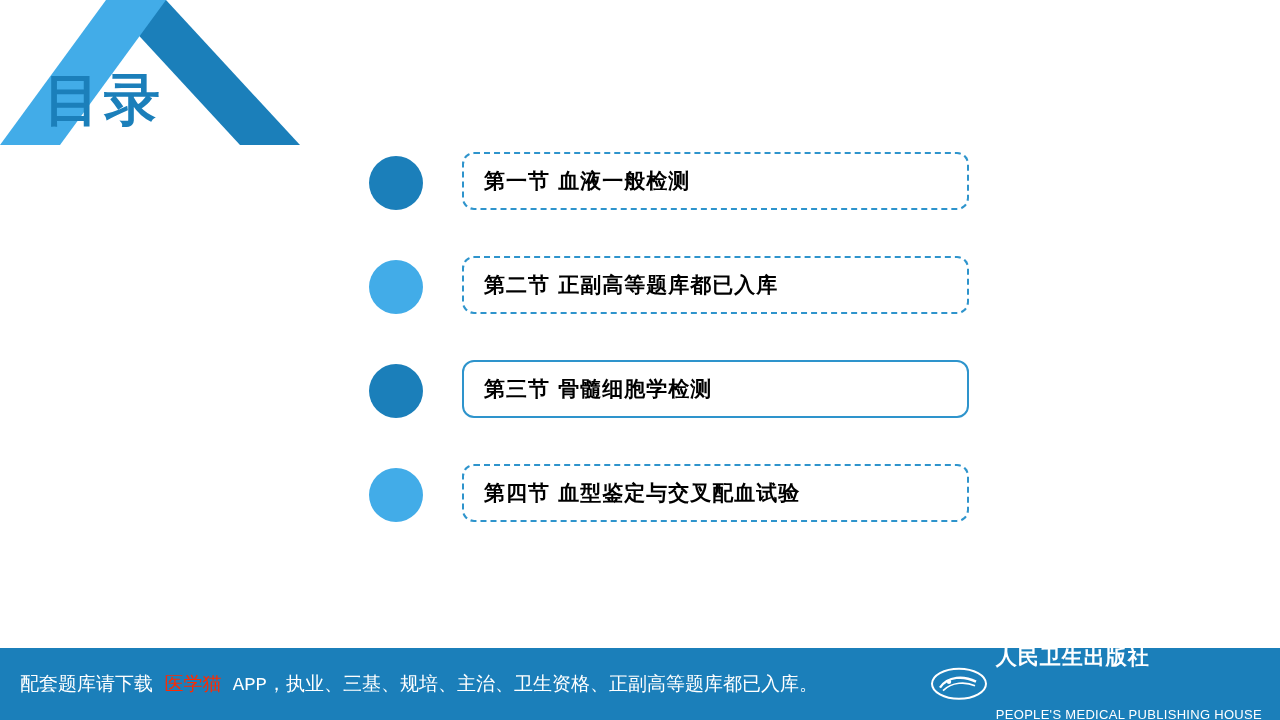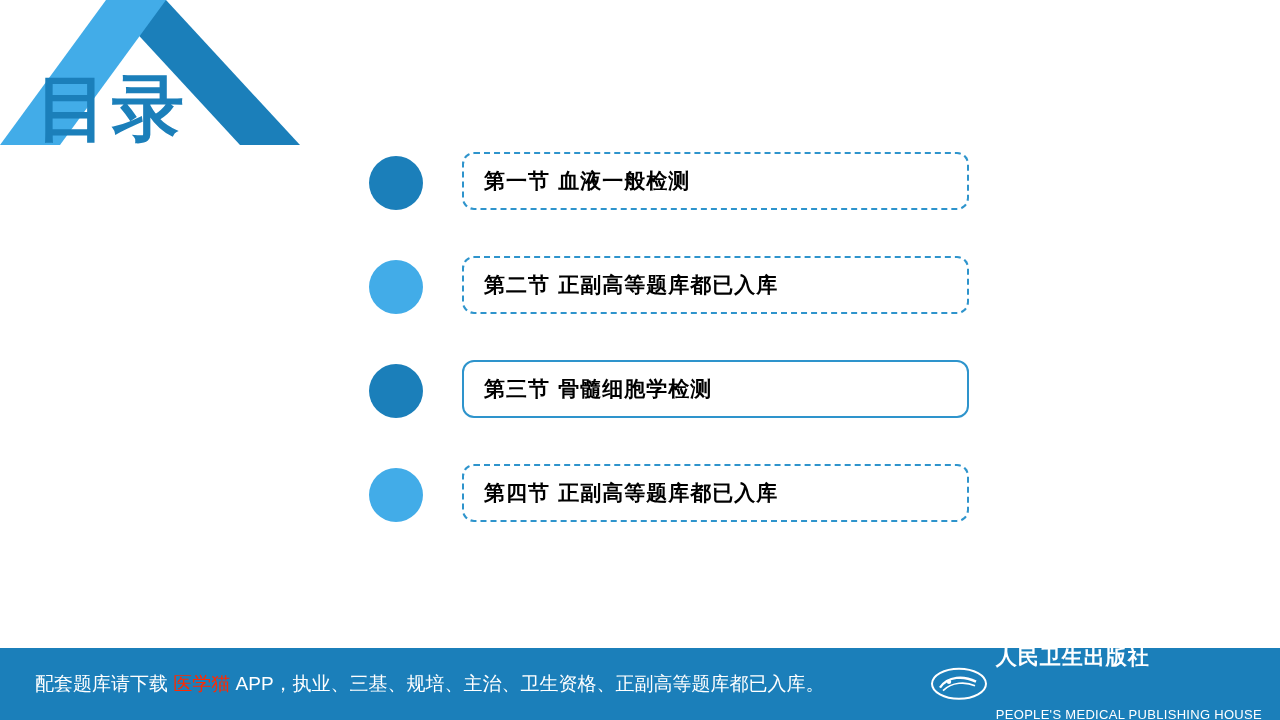--- a/index.html
+++ b/index.html
@@ -21,23 +21,23 @@
     left: 0;
     top: 0;
     width: 300px;
     height: 145px;
     overflow: hidden;
   }
   .roof svg { display: block; }
 
   .title-mulu {
     position: absolute;
-    left: 36px;
+    left: 44px;
     top: 72px;
-    font-size: 72px;
+    font-size: 56px;
     font-weight: bold;
     color: #1b7fba;
     letter-spacing: 4px;
     line-height: 1;
     font-family: "DejaVu Sans", sans-serif;
   }
 
   
   .toc {
     position: absolute;
@@ -89,24 +89,24 @@
     position: absolute;
     left: 0;
     bottom: 0;
     width: 1280px;
     height: 72px;
     background: #1b7fba;
     display: flex;
     align-items: center;
   }
   .footer-text {
-    margin-left: 35px;
+    margin-left: 20px;
     font-size: 19px;
     color: #ffffff;
-    font-family: Liberation Sans, sans-serif;
+    font-family: Liberation Mono, monospace;
     white-space: nowrap;
   }
   .footer-text .highlight { color: #ff2a00; }
 
   .publisher {
     position: absolute;
     right: 18px;
     top: 50%;
     transform: translateY(-50%);
     display: flex;
@@ -172,21 +172,21 @@
   <div class="toc-row">
     <div class="bullet dark"></div>
     <div class="toc-box solid">
       <span class="toc-label">第三节  骨髓细胞学检测</span>
     </div>
   </div>
 
   <div class="toc-row">
     <div class="bullet light"></div>
     <div class="toc-box">
-      <span class="toc-label">第四节  正副高等题库都已入库</span>
+      <span class="toc-label">第四节  血型鉴定与交叉配血试验</span>
     </div>
   </div>
 
 </div>
 
 <div class="footer">
   <div class="footer-text">
     <span>配套题库请下载 </span><span class="highlight">医学猫</span><span> APP，执业、三基、规培、主治、卫生资格、正副高等题库都已入库。</span>
   </div>
 

